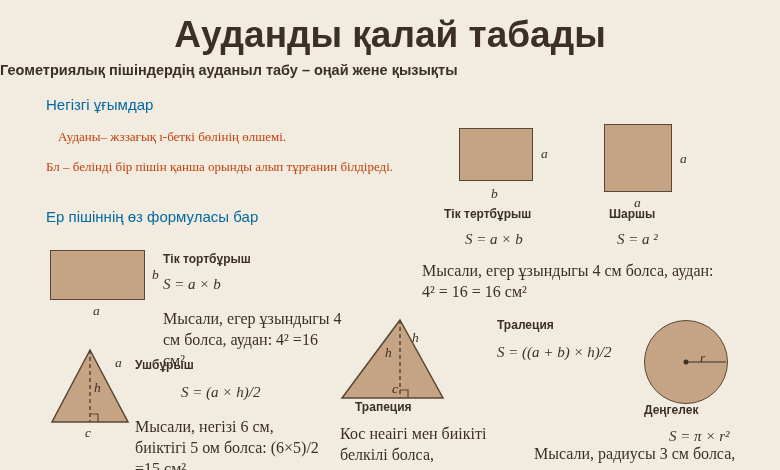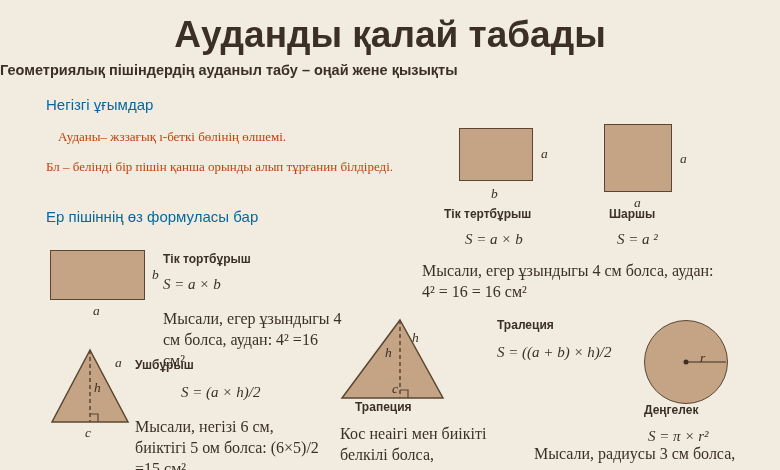--- a/index.html
+++ b/index.html
@@ -151,16 +151,16 @@
   <div class="abs shape-name" style="left:497px; top:318px;">Тралеция</div>
   <div class="abs formula" style="left:497px; top:344px;">S = ((a + b) × h)/2</div>
 
   <div class="abs circle-fill" style="left:644px; top:320px; width:84px; height:84px;"></div>
   <svg class="abs" style="left:644px; top:320px;" width="84" height="84">
     <circle cx="42" cy="42" r="2.5" fill="#3b2f26"></circle>
     <line x1="42" y1="42" x2="82" y2="42" stroke="#3b2f26" stroke-width="1.2"></line>
   </svg>
   <div class="abs label-it" style="left:700px; top:350px;">r</div>
   <div class="abs shape-name" style="left:644px; top:403px;">Деңгелек</div>
-  <div class="abs formula" style="left:648px; top:428px;">S = π × r²</div>
+  <div class="abs formula" style="left:669px; top:428px;">S = π × r²</div>
   <div class="abs small-text" style="left:534px; top:444px; width:240px;">Мысали, радиусы 3 см болса,</div>
 
 </div>
 
 </body></html>

